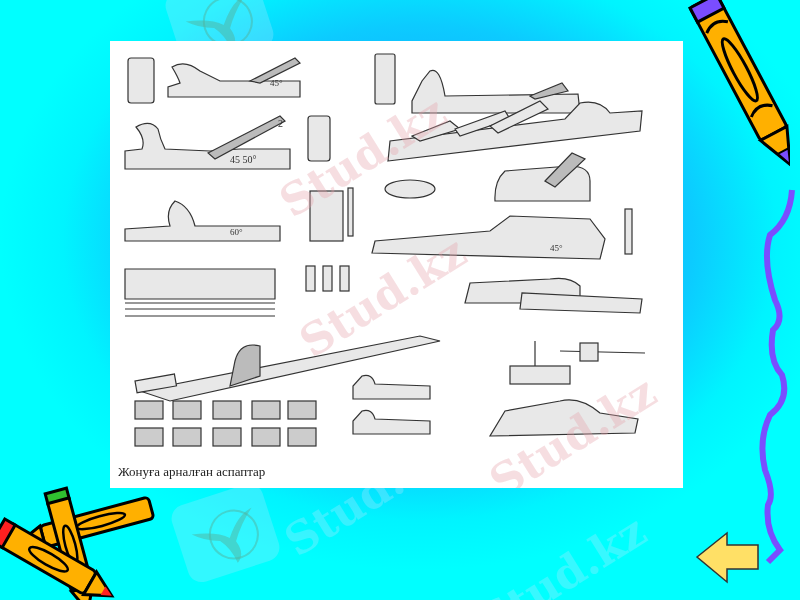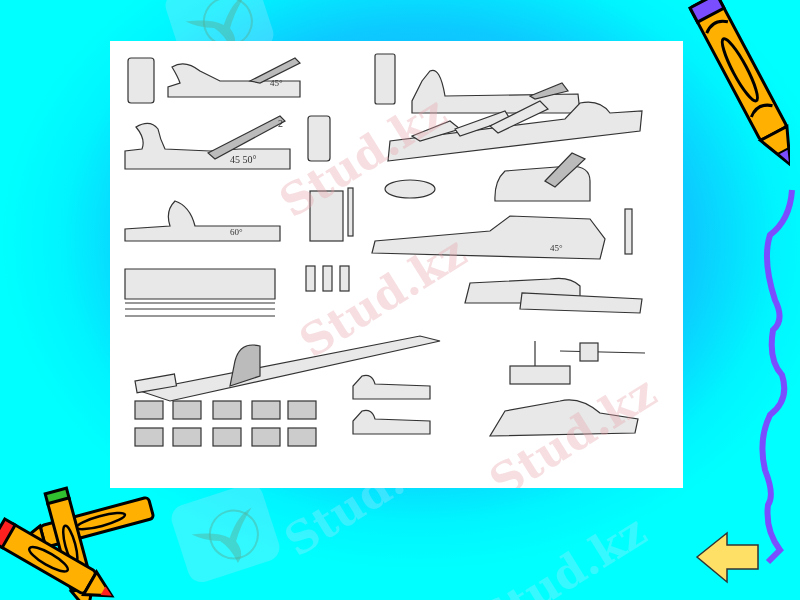--- a/index.html
+++ b/index.html
@@ -106,20 +106,21 @@
         <rect x="103" y="387" width="28" height="18"></rect>
           <rect x="142" y="387" width="28" height="18"></rect>
         <rect x="178" y="387" width="28" height="18"></rect>
       </g>
       <text x="160" y="45" font-size="9" fill="#333" stroke="none">45°</text>
     </svg>
     
     <div class="wm-text" style="left:160px;top:90px;">Stud.kz</div>
     <div class="wm-text" style="left:180px;top:230px;">Stud.kz</div>
     <div class="wm-text" style="left:370px;top:370px;">Stud.kz</div>
+    <div class="caption">Жонуға арналған аспаптар</div>
   </div>
 
   <svg class="pencil-svg" style="left:670px;top:0px;" width="120" height="195">
     <g transform="translate(20,8) rotate(-28)">
       <rect x="0" y="0" width="30" height="150" fill="#ffb000" stroke="#000" stroke-width="3" rx="3"></rect>
       <rect x="0" y="0" width="30" height="16" fill="#7a4dff" stroke="#000" stroke-width="3"></rect>
       <path d="M3 30 Q15 20 27 30 M3 125 Q15 115 27 125" stroke="#000" stroke-width="3" fill="none"></path>
       <ellipse cx="15" cy="78" rx="7" ry="35" fill="none" stroke="#000" stroke-width="3"></ellipse>
       <path d="M0 150 L15 185 L30 150Z" fill="#ffb000" stroke="#000" stroke-width="3"></path>
       <path d="M9 170 L15 185 L21 170Z" fill="#7a4dff" stroke="#000" stroke-width="2"></path>

